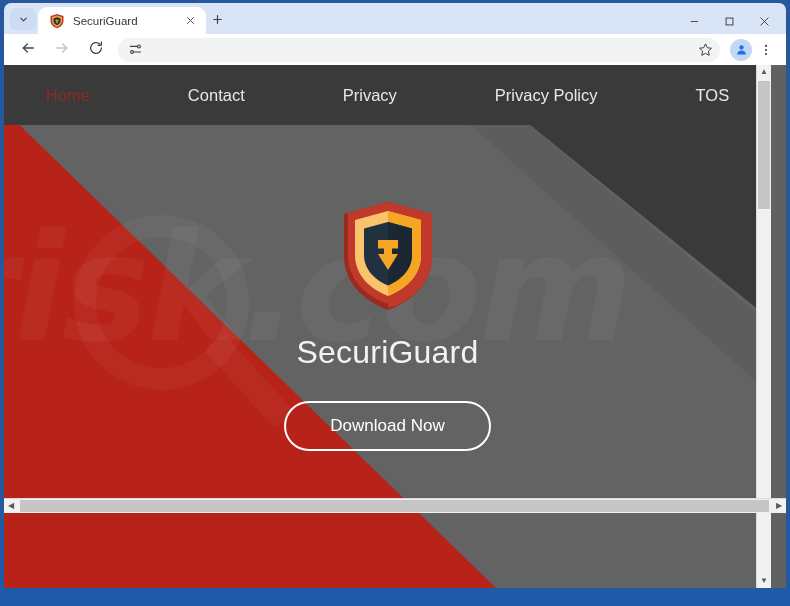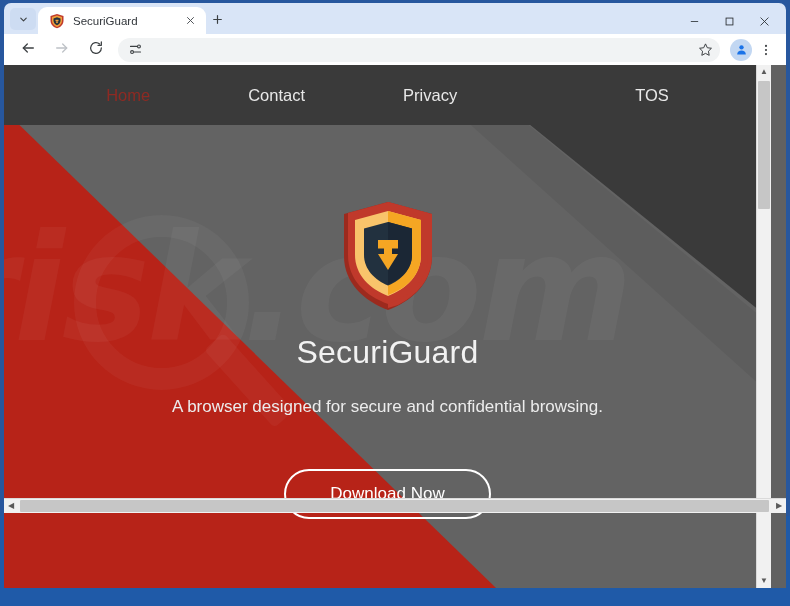--- a/index.html
+++ b/index.html
@@ -303,21 +303,21 @@
     letter-spacing: 0.2px;
     font-family: "Liberation Sans", sans-serif;
   }
   .tagline {
     margin-top: 26px;
     color: #ececec;
     font-size: 17px;
     font-family: "Liberation Sans", sans-serif;
   }
   .cta {
-    margin-top: 52px;
+    margin-top: 30px;
     width: 203px;
     height: 46px;
     border: 2px solid #ffffff;
     border-radius: 26px;
     background: transparent;
     color: #ffffff;
     font-size: 17px;
     font-family: "Liberation Sans", sans-serif;
     display: flex;
     align-items: center;
@@ -523,40 +523,40 @@
       <div class="watermark">risk.com</div>
 
       <div class="navbar">
         <div class="navbar-inner">
           <a class="nav-link active">Home</a>
           <span class="nav-spacer"></span>
           <a class="nav-link">Contact</a>
           <span class="nav-spacer"></span>
           <a class="nav-link">Privacy</a>
           <span class="nav-spacer"></span>
+          <a class="nav-link">Privacy Policy</a>
           <span class="nav-spacer"></span>
           <a class="nav-link">TOS</a>
         </div>
       </div>
 
       <div class="hero">
 
         <svg class="logo" viewBox="0 0 96 112">
           <path d="M48 2 L92 14 V56 C92 83 72 101 48 110 C24 101 4 83 4 56 V14 Z" fill="#9c2a1e"></path>
           <path d="M48 2 L92 14 V56 C92 79 77 95 58 105 L48 108 Z" fill="#c0392b"></path>
           <path d="M48 2 L88 13 V55 C88 80 70 96 48 104 C26 96 8 80 8 55 V13 Z" fill="#c0392b"></path>
           <path d="M48 11 L81 20 V55 C81 75 66 89 48 96 C30 89 15 75 15 55 V20 Z" fill="#f9c46b"></path>
           <path d="M48 11 L81 20 V55 C81 73 69 86 53 93 L48 95 Z" fill="#f5a623"></path>
           <path d="M48 22 L72 28.5 V55 C72 69.5 61 80 48 85.5 C35 80 24 69.5 24 55 V28.5 Z" fill="#22313f"></path>
           <path d="M48 22 L72 28.5 V55 C72 68 63 77.5 51 83 L48 84 Z" fill="#1b2735"></path>
           <path d="M38 40 h20 v8.5 h-6 v5.5 h6 L48 70 L38 54 h6 v-5.5 h-6 Z" fill="#f5a623"></path>
         </svg>
 
         <div class="brand">SecuriGuard</div>
-        <div class="tagline">A browser designed for secure and confidential browsing.</div>
         <div class="cta">Download Now</div>
       </div>
 
       <div class="vscroll">
         <div class="vscroll-up">
           <span class="arrow-glyph">▲</span>
         </div>
         <div class="vscroll-thumb"></div>
         <div class="vscroll-down">
           <span class="arrow-glyph">▼</span>

